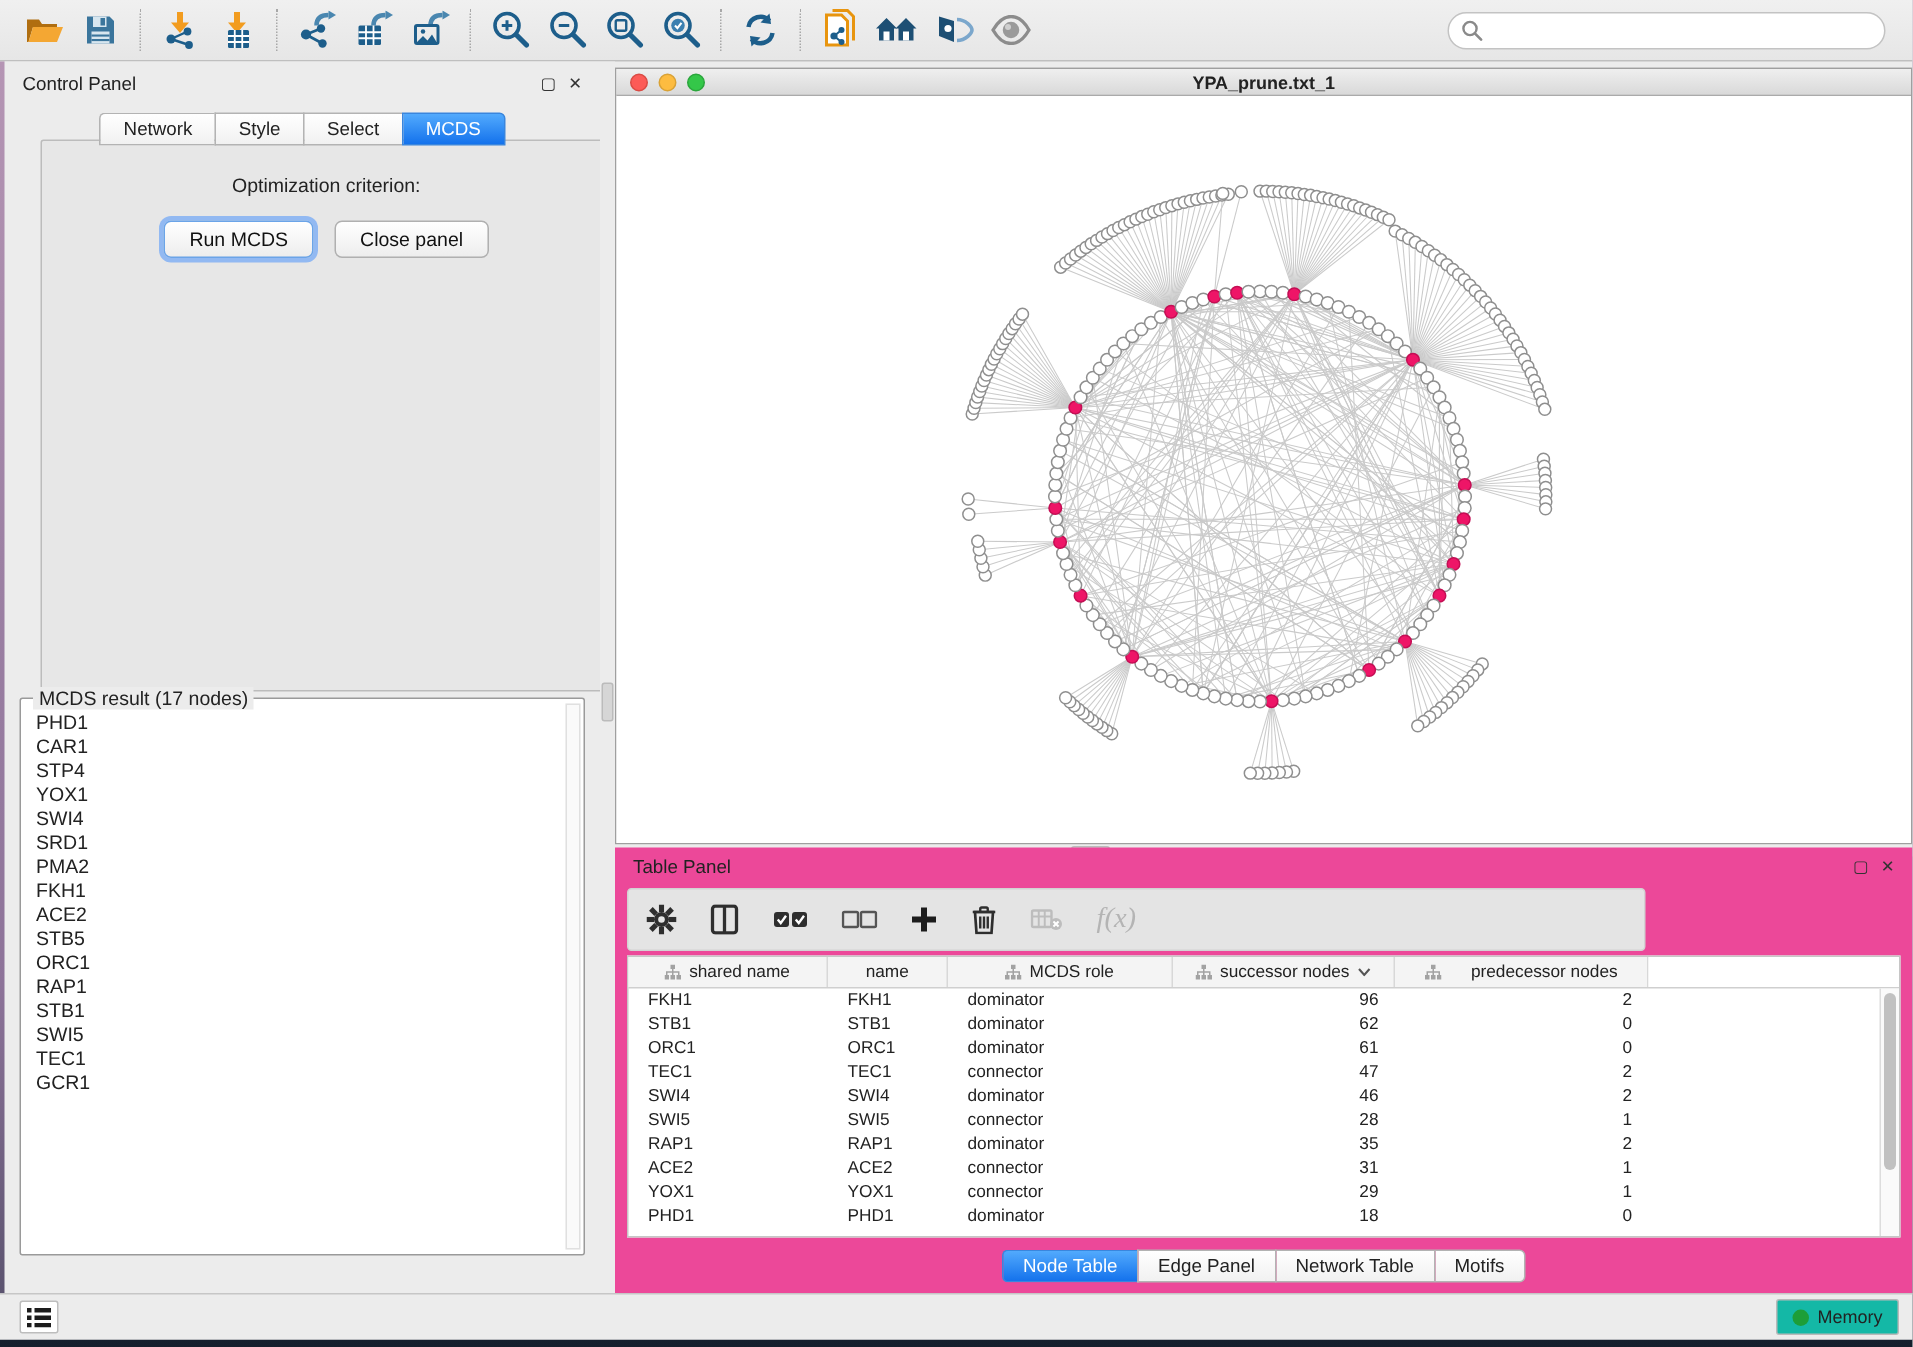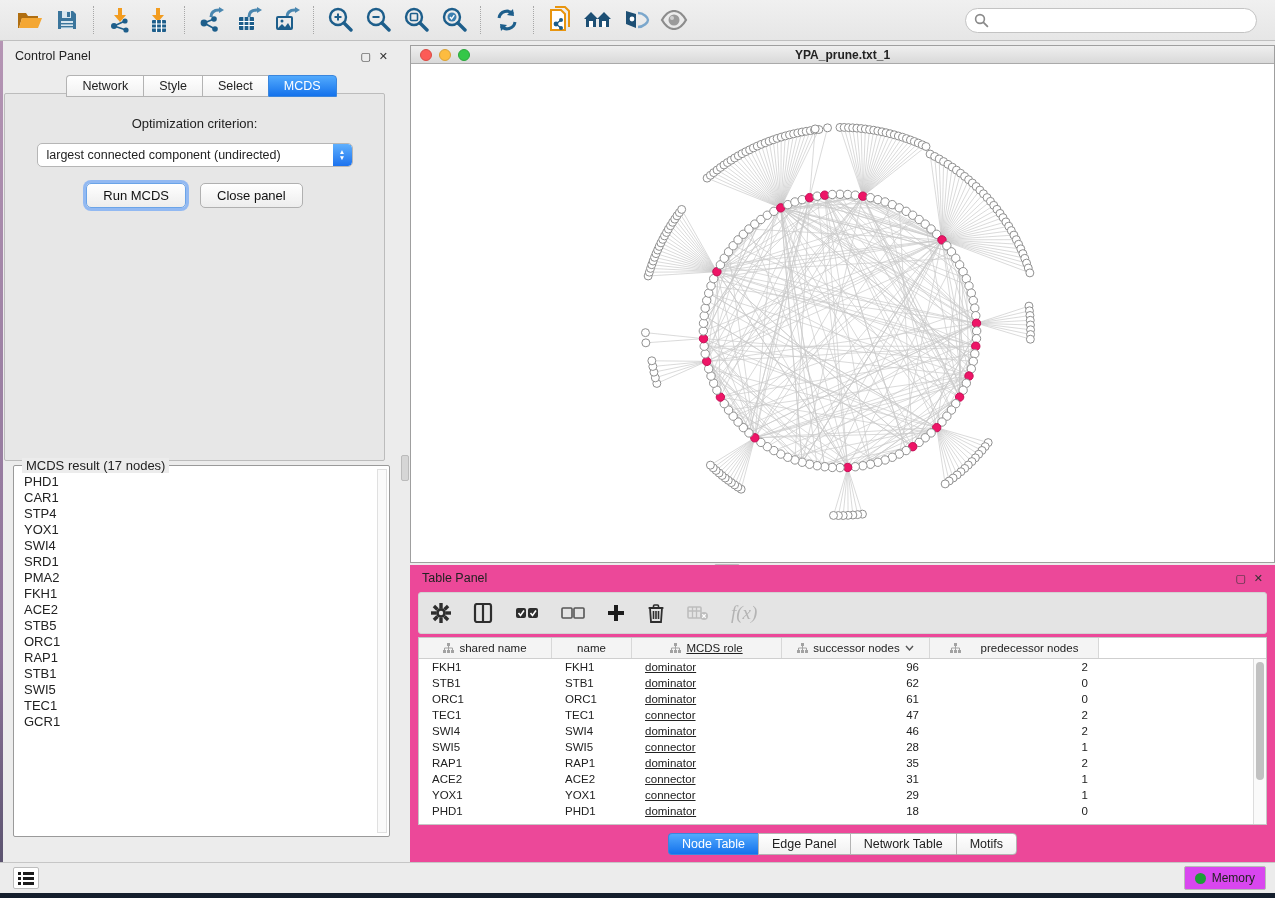--- a/index.html
+++ b/index.html
@@ -32,21 +32,21 @@
   .panel-titlebar { position:absolute; left:0; top:4px; width:100%; height:22px; display:flex; align-items:center; padding:0 12px; }
   .panel-title { font-size:12.5px; color:#222; }
   .pt-btns { margin-left:auto; display:flex; gap:8px; }
   .pt-btn { font-size:11px; color:#333; cursor:pointer; line-height:11px; }
   .cp-tabs { position:absolute; left:0; top:31px; width:100%; height:25px; display:flex; justify-content:center; align-items:flex-end; z-index:2; }
   .tab { height:22px; padding:0 15px; font-size:12.5px; display:flex; align-items:center;
     background:linear-gradient(#ffffff,#f1f1f1); border:1px solid #b3b3b3; border-right:none; color:#222; cursor:pointer; }
   .tab:first-child { border-radius:4px 0 0 0; }
   .tab:last-child { border-right:1px solid #b3b3b3; border-radius:0 4px 0 0; }
   .tab.active { background:linear-gradient(#52aafd,#1472ec); color:#fff; border-color:#3a86dd; }
-  .cp-content { position:absolute; left:1px; top:52px; width:381px; height:368px;
+  .cp-content { position:absolute; left:24px; top:52px; width:381px; height:368px;
     background:#e7e7e7; border:1px solid #bcbcbc; border-radius:2px; }
   .opt-label { text-align:center; font-size:13px; margin-top:22px; }
   .dropdown { margin:12px auto 0; width:316px; height:24px; background:#fff; border:1px solid #b6b6b6;
     border-radius:5px; display:flex; align-items:center; cursor:pointer; overflow:hidden; }
   .dropdown .dd-text { flex:1; font-size:12.5px; padding:0 9px; white-space:nowrap; }
   .dd-stepper { width:19px; height:100%; background:linear-gradient(#5fb0fe,#1c72ee); border-radius:0 4px 4px 0;
     display:flex; flex-direction:column; align-items:center; justify-content:center; color:#fff; font-size:6.5px; line-height:6px; }
   .btn-row { display:flex; justify-content:center; gap:14px; margin-top:16px; }
   .aqua-btn { height:25px; padding:0 16px; background:linear-gradient(#ffffff,#ededed); border:1px solid #b0b0b0;
     border-radius:5px; font-size:13px; color:#111; cursor:pointer; }
@@ -71,51 +71,51 @@
     display:flex; align-items:center; position:relative; }
   .tl { width:12px; height:12px; border-radius:50%; margin-left:7px; cursor:pointer; }
   .tl.red { background:#fc5b57; border:1px solid #d94b44; margin-left:9px; }
   .tl.yellow { background:#fdbc40; border:1px solid #d9a236; }
   .tl.green { background:#34c749; border:1px solid #2aa63c; }
   .net-title { position:absolute; left:0; right:0; text-align:center; font-size:12px; font-weight:bold; color:#222; }
   .net-canvas-wrap { width:863px; height:498px; background:#fff; }
 
   
   .tpanel { position:absolute; left:410px; top:524px; width:865px; height:297px; background:#ec4899; }
-  .tp-toolbar { position:absolute; left:8px; top:27px; width:849px; height:42px; background:#e4e4e4;
+  .tp-toolbar { position:absolute; left:8px; top:27px; width:679px; height:42px; background:#e4e4e4;
     border:1px solid #d2d2d2; border-radius:3px; display:flex; align-items:center; padding:0 12px; gap:22px; }
   .tpi { display:flex; align-items:center; justify-content:center; cursor:pointer; }
   .fx { font-family:"Liberation Serif","DejaVu Serif",serif; font-style:italic; font-size:19px; color:#b4b4b4; }
 
   .tablebox { position:absolute; left:8px; top:72px; width:849px; height:188px; background:#fff; border:1px solid #c6c6c6; }
   .thead { display:flex; height:21px; border-bottom:1px solid #cfcfcf; font-size:11.5px; color:#222; }
   .th { background:#f4f4f4; border-right:1px solid #d8d8d8; display:flex; align-items:center; justify-content:center; gap:5px; }
   .th .shared-ico { opacity:.65; }
-  .c0 { width:133px; } .c1 { width:80px; } .c2 { width:150px;text-decoration:underline; } .c3 { width:148px; } .c4 { width:169px;gap:20px; }
+  .c0 { width:133px; } .c1 { width:80px; } .c2 { width:150px; } .c3 { width:148px; } .c4 { width:169px;gap:20px; }
   .th-fill { flex:1; background:#fff; }
   .tbody { position:absolute; top:21px; left:0; right:13px; bottom:0; overflow:hidden; }
   .tr { display:flex; height:16px; align-items:center; font-size:11.5px; }
   .td { padding:0 4px; white-space:nowrap; }
   .td.c0, .td.c1, .td.c2 { text-align:left; padding-left:13px; }
   .td.c3, .td.c4 { text-align:right; padding-right:11px; }
   .tscroll { position:absolute; right:0; top:21px; bottom:0; width:13px; background:#fafafa; border-left:1px solid #ddd; }
   .tscroll .thumb { position:absolute; left:2px; top:3px; width:8px; height:118px; background:#c1c1c1; border-radius:4px; }
 
   .tp-tabs { position:absolute; left:0; bottom:7px; width:100%; display:flex; justify-content:center; }
   .tp-tab { height:22px; padding:0 13px; font-size:12.5px; display:flex; align-items:center;
     background:linear-gradient(#ffffff,#f1f1f1); border:1px solid #b3b3b3; border-right:none; cursor:pointer; }
   .tp-tab:first-child { border-radius:4px 0 0 4px; }
   .tp-tab:last-child { border-right:1px solid #b3b3b3; border-radius:0 4px 4px 0; }
   .tp-tab.active { background:linear-gradient(#52aafd,#1472ec); color:#fff; border-color:#3a86dd; }
 
   
   .statusbar { position:absolute; left:0; top:862px; width:1275px; height:31px; background:#ececec; border-top:1px solid #c6c6c6; }
   .list-btn { position:absolute; left:13px; top:4px; width:26px; height:22px; background:#fff; border:1px solid #bdbdbd; border-radius:2px;
     display:flex; align-items:center; justify-content:center; cursor:pointer; }
-  .memory-btn { position:absolute; right:9px; top:3px; height:24px; background:#d946ef; border:1px solid #b9b9b9; border-radius:2px;
+  .memory-btn { position:absolute; right:9px; top:3px; height:24px; background:#14b8a6; border:1px solid #b9b9b9; border-radius:2px;
     display:flex; align-items:center; gap:6px; padding:0 10px; font-size:12px; cursor:pointer; }
   .memdot { width:11px; height:11px; border-radius:50%; background:#1d9e37; }
   svg { display:block; }
 </style>
 </head>
 <body>
 
 <div class="window">
 
   <div class="toolbar">
@@ -282,27 +282,20 @@
         </span>
       </div>
       <div class="cp-tabs">
         <span class="tab">Network</span>
         <span class="tab">Style</span>
         <span class="tab">Select</span>
         <span class="tab active">MCDS</span>
       </div>
       <div class="cp-content">
         <div class="opt-label">Optimization criterion:</div>
-        <div class="dropdown">
-          <span class="dd-text">largest connected component (undirected)</span>
-          <span class="dd-stepper">
-              <span>▲</span>
-              <span>▼</span>
-            </span>
-        </div>
         <div class="btn-row">
           <button class="aqua-btn focused">Run MCDS</button>
           <button class="aqua-btn">Close panel</button>
         </div>
       </div>
       <div class="mcds-fieldset">
         <span class="mcds-legend">MCDS result (17 nodes)</span>
         <div class="result-list">
             <div class="result-item">PHD1</div>
             <div class="result-item">CAR1</div>

